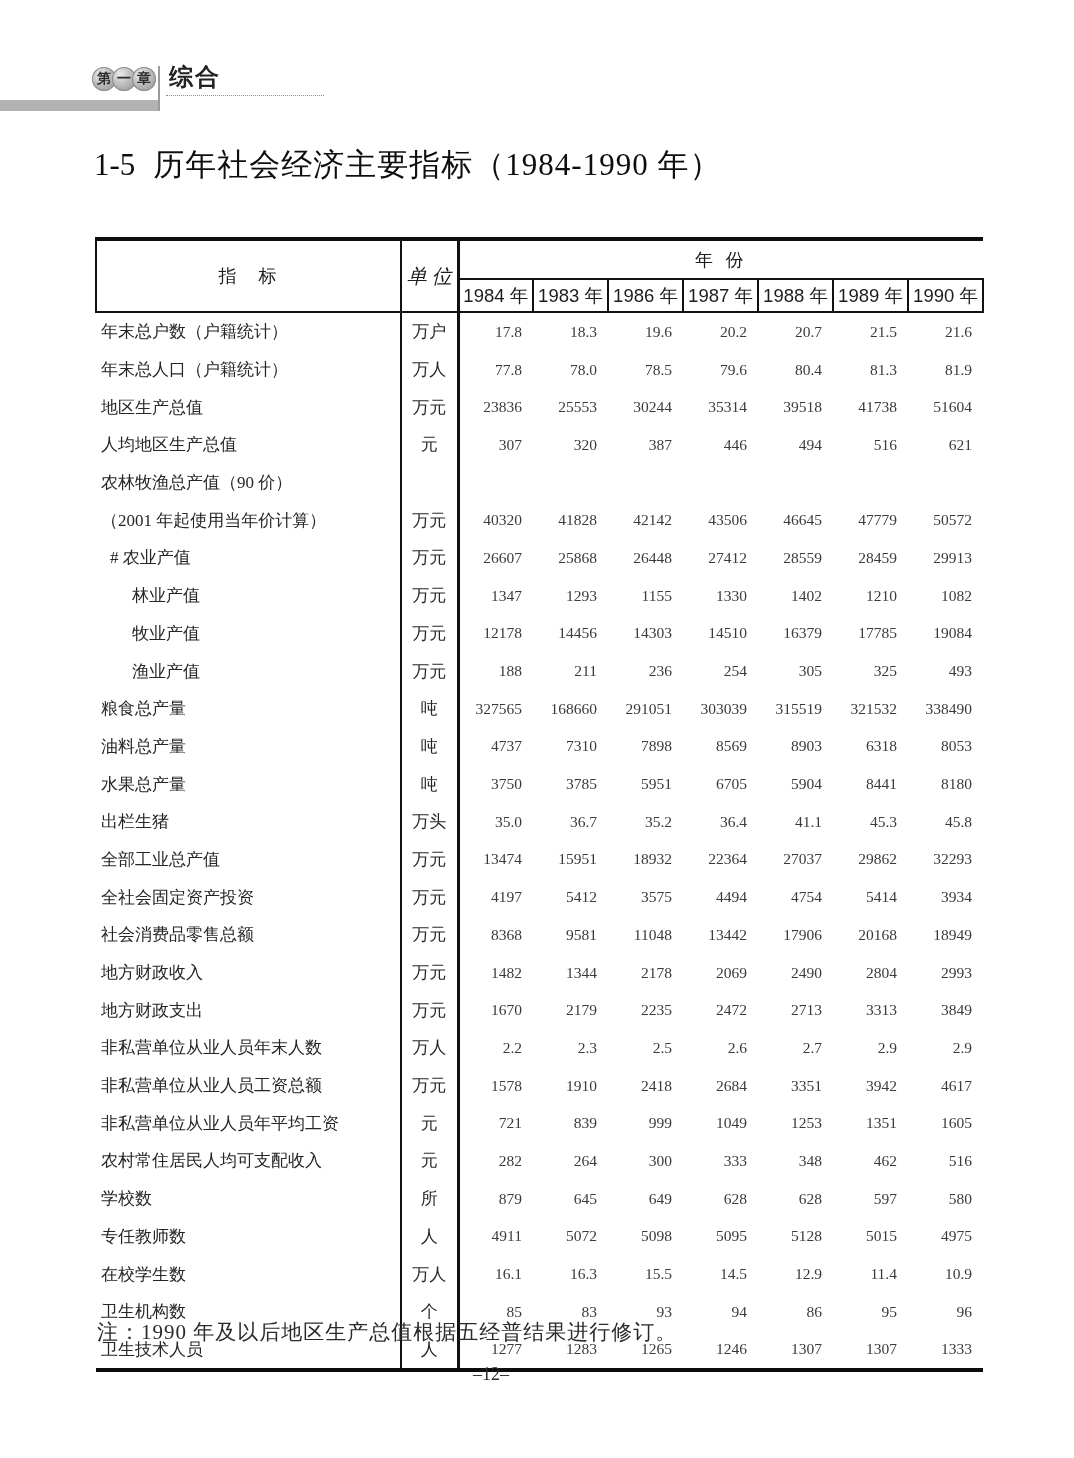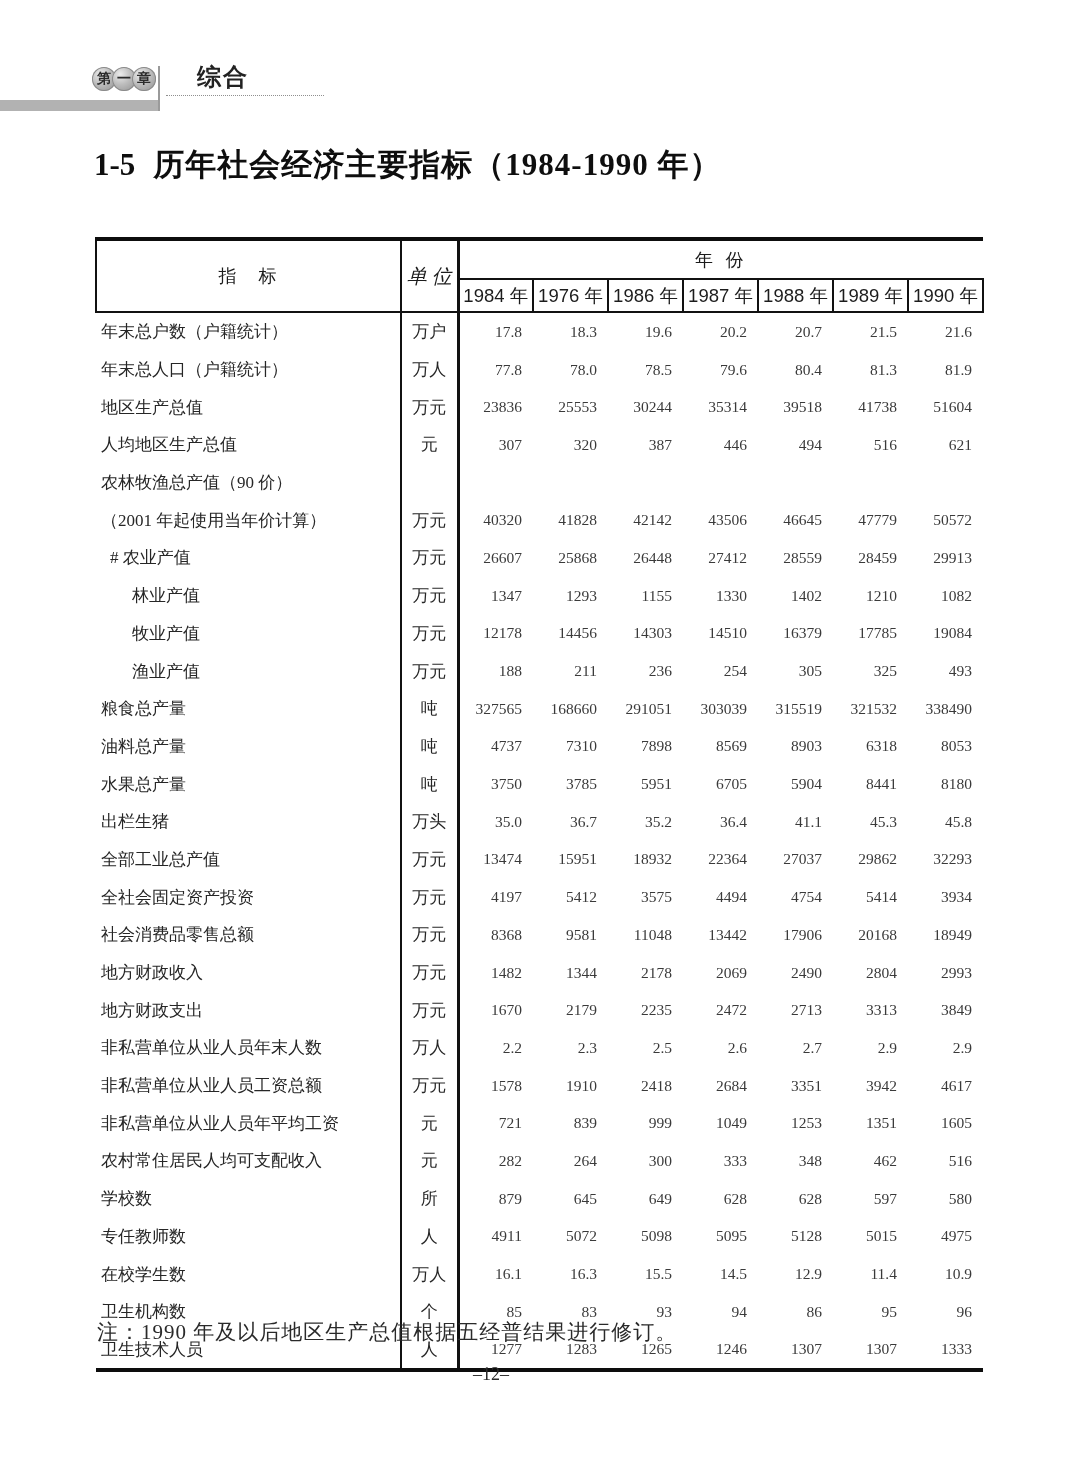--- a/index.html
+++ b/index.html
@@ -30,30 +30,29 @@
   }
   .header-vline{
     position:absolute;left:158px;top:66px;width:2px;height:45px;
     background:#9a9a9a;
   }
   .section-label{
     position:absolute;left:169px;top:61px;
     font-family:"Liberation Sans","DejaVu Sans",sans-serif;
     font-size:24px;font-weight:bold;color:#222;
     letter-spacing:2px;
-    margin-left:28px;
   }
   .section-underline{
     position:absolute;left:166px;top:95px;width:158px;height:0;
     border-bottom:1px dotted #8f8f8f;
   }
   
   .doc-title{
     position:absolute;left:94px;top:144px;
-    font-size:31px;font-weight:bold;color:#0e0e0e;
+    font-size:31px;font-weight:normal;color:#0e0e0e;
     letter-spacing:1px;white-space:nowrap;
   }
   .doc-title .t-num{font-family:"Liberation Serif",serif;margin-right:18px;letter-spacing:0;}
   
   .stat-table{
     position:absolute;left:95px;top:237px;
     width:887px;
     border-collapse:collapse;table-layout:fixed;
     border-top:4px solid #0d0d0d;
     border-bottom:4px solid #0d0d0d;
@@ -139,21 +138,21 @@
         <col class="col-val">
     </colgroup>
     <thead>
       <tr>
         <th class="h-ind" rowspan="2">指　标</th>
         <th class="h-unit" rowspan="2">单 位</th>
         <th class="h-years" colspan="7">年 份</th>
       </tr>
       <tr>
         <th class="h-year">1984 年</th>
-        <th class="h-year">1976 年</th>
+        <th class="h-year">1983 年</th>
         <th class="h-year">1986 年</th>
         <th class="h-year">1987 年</th>
         <th class="h-year">1988 年</th>
         <th class="h-year">1989 年</th>
         <th class="h-year">1990 年</th>
       </tr>
     </thead>
     <tbody>
         <tr>
           <td class="c-ind ind0">年末总户数（户籍统计）</td>

